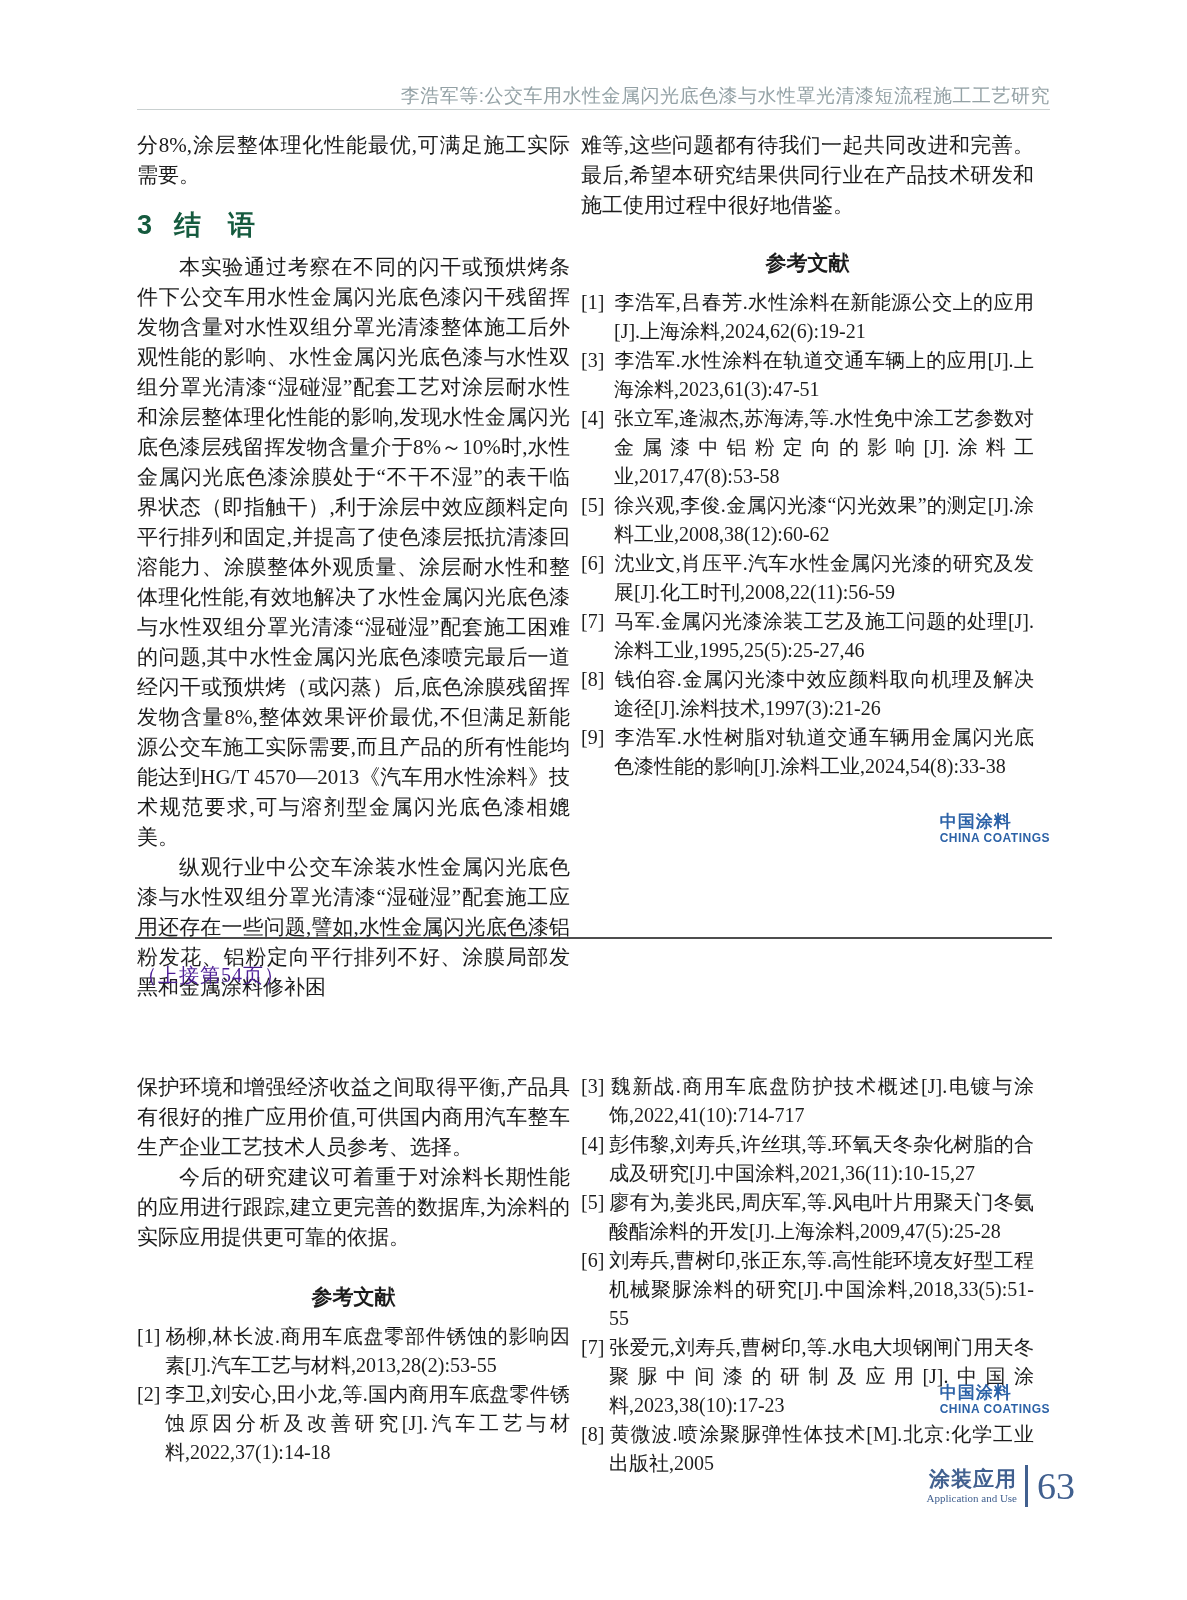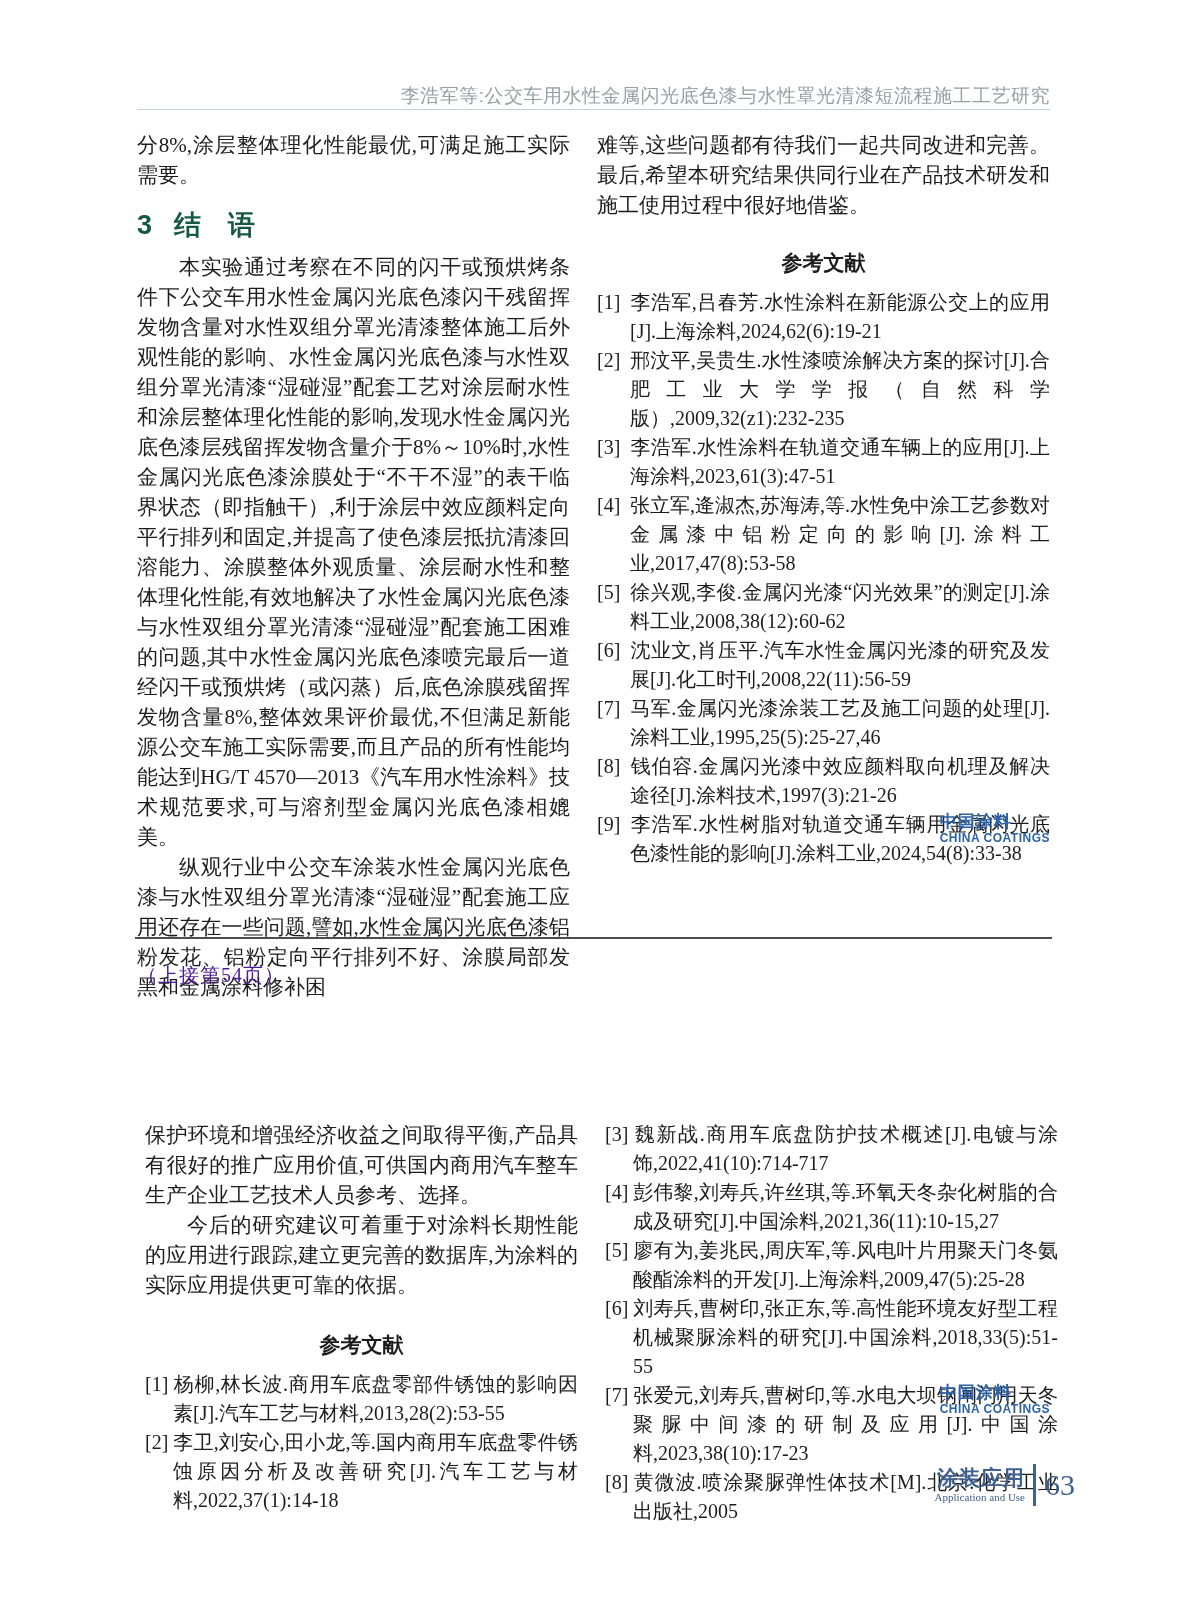--- a/index.html
+++ b/index.html
@@ -12,23 +12,23 @@
   .running-head {
     position:absolute; top:83px; left:137px; width:913px;
     text-align:right; font-family:"Liberation Sans","DejaVu Sans",sans-serif;
     font-size:19px; color:#93a1a5; letter-spacing:0.5px; white-space:nowrap;
   }
   .head-rule {
     position:absolute; top:109px; left:137px; width:913px; height:1px;
     background:#c9d0d0;
   }
   
-  .cols { position:absolute; left:137px; width:913px; display:flex; gap:27px; }
+  .cols { position:absolute; left:137px; width:913px; display:flex; gap:11px; }
   .top-cols { top:130px; }
-  .bottom-cols { top:1120px;margin-left:8px; }
+  .bottom-cols { top:1072px; }
   .col-l { width:433px; }
   .col-r { width:453px; }
   
   .body-text { font-size:21px; line-height:30px; text-align:justify; }
   .para { margin:0; text-indent:2em; }
   .no-indent { text-indent:0; }
   
   .section-heading {
     margin:16px 0 8px 0; color:#155a3e;
     font-family:"Liberation Sans","DejaVu Sans",sans-serif;
@@ -70,21 +70,21 @@
     position:absolute; top:1464px; right:112px;
     display:flex; align-items:center; color:#41608f;
   }
   .footer-label { display:flex; flex-direction:column; align-items:flex-end; }
   .footer-cn {
     font-family:"Liberation Sans","DejaVu Sans",sans-serif;
     font-weight:bold; font-size:21px; line-height:24px; letter-spacing:1px;
   }
   .footer-en { font-size:11px; line-height:14px; }
   .footer-bar { width:3px; height:42px; background:#41608f; margin:0 9px 0 8px; }
-  .footer-num { font-size:30px; }
+  .footer-num { font-size:38px; }
 </style>
 </head>
 <body>
 
 <div class="page">
 
   <div class="running-head">李浩军等:公交车用水性金属闪光底色漆与水性罩光清漆短流程施工工艺研究</div>
   <div class="head-rule"></div>
 
   <div class="cols top-cols">
@@ -95,21 +95,20 @@
       </div>
       <p class="para">本实验通过考察在不同的闪干或预烘烤条件下公交车用水性金属闪光底色漆闪干残留挥发物含量对水性双组分罩光清漆整体施工后外观性能的影响、水性金属闪光底色漆与水性双组分罩光清漆“湿碰湿”配套工艺对涂层耐水性和涂层整体理化性能的影响,发现水性金属闪光底色漆层残留挥发物含量介于8%～10%时,水性金属闪光底色漆涂膜处于“不干不湿”的表干临界状态（即指触干）,利于涂层中效应颜料定向平行排列和固定,并提高了使色漆层抵抗清漆回溶能力、涂膜整体外观质量、涂层耐水性和整体理化性能,有效地解决了水性金属闪光底色漆与水性双组分罩光清漆“湿碰湿”配套施工困难的问题,其中水性金属闪光底色漆喷完最后一道经闪干或预烘烤（或闪蒸）后,底色涂膜残留挥发物含量8%,整体效果评价最优,不但满足新能源公交车施工实际需要,而且产品的所有性能均能达到HG/T 4570—2013《汽车用水性涂料》技术规范要求,可与溶剂型金属闪光底色漆相媲美。</p>
       <p class="para">纵观行业中公交车涂装水性金属闪光底色漆与水性双组分罩光清漆“湿碰湿”配套施工应用还存在一些问题,譬如,水性金属闪光底色漆铝粉发花、铝粉定向平行排列不好、涂膜局部发黑和金属涂料修补困</p>
     </div>
 
     <div class="col-r body-text">
       <p class="para no-indent">难等,这些问题都有待我们一起共同改进和完善。最后,希望本研究结果供同行业在产品技术研发和施工使用过程中很好地借鉴。</p>
       <div class="refs-heading first">参考文献</div>
       <div class="ref-list">
         <p class="ref"><span class="ref-label">[1]</span><span>李浩军,吕春芳.水性涂料在新能源公交上的应用[J].上海涂料,2024,62(6):19-21</span></p>
-        <p class="ref"><span class="ref-label">[2]</span><span>邢汶平,吴贵生.水性漆喷涂解决方案的探讨[J].合肥工业大学学报（自然科学版）,2009,32(z1):232-235</span></p>
         <p class="ref"><span class="ref-label">[3]</span><span>李浩军.水性涂料在轨道交通车辆上的应用[J].上海涂料,2023,61(3):47-51</span></p>
         <p class="ref"><span class="ref-label">[4]</span><span>张立军,逄淑杰,苏海涛,等.水性免中涂工艺参数对金属漆中铝粉定向的影响[J].涂料工业,2017,47(8):53-58</span></p>
         <p class="ref"><span class="ref-label">[5]</span><span>徐兴观,李俊.金属闪光漆“闪光效果”的测定[J].涂料工业,2008,38(12):60-62</span></p>
         <p class="ref"><span class="ref-label">[6]</span><span>沈业文,肖压平.汽车水性金属闪光漆的研究及发展[J].化工时刊,2008,22(11):56-59</span></p>
         <p class="ref"><span class="ref-label">[7]</span><span>马军.金属闪光漆涂装工艺及施工问题的处理[J].涂料工业,1995,25(5):25-27,46</span></p>
         <p class="ref"><span class="ref-label">[8]</span><span>钱伯容.金属闪光漆中效应颜料取向机理及解决途径[J].涂料技术,1997(3):21-26</span></p>
         <p class="ref"><span class="ref-label">[9]</span><span>李浩军.水性树脂对轨道交通车辆用金属闪光底色漆性能的影响[J].涂料工业,2024,54(8):33-38</span></p>
       </div>
     </div>
   </div>

